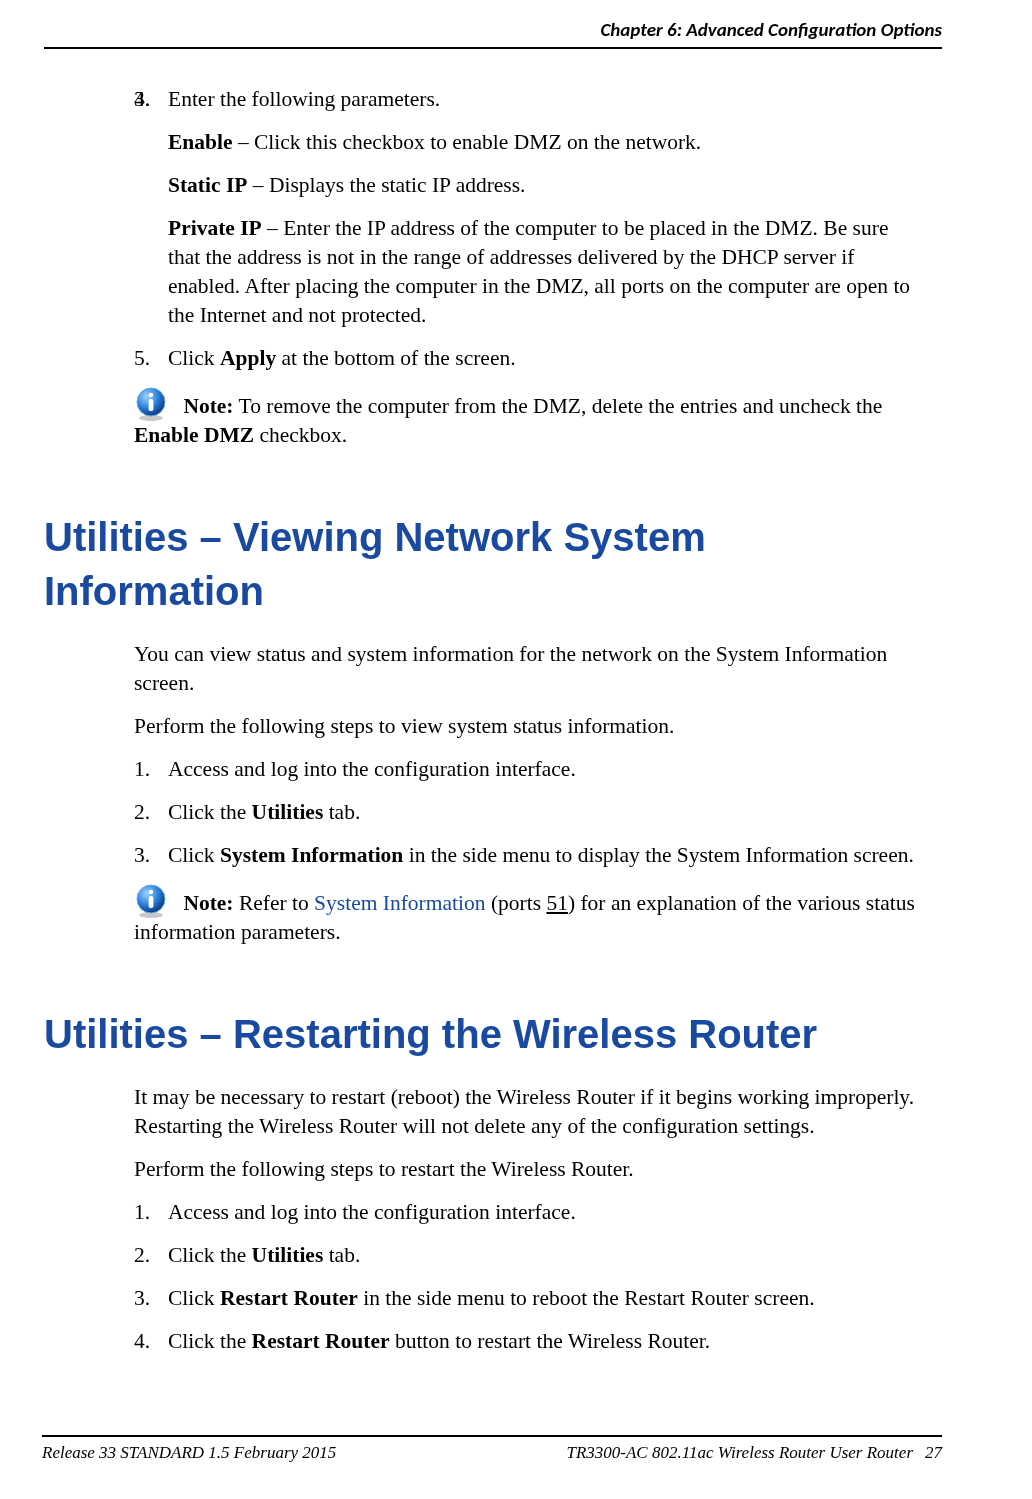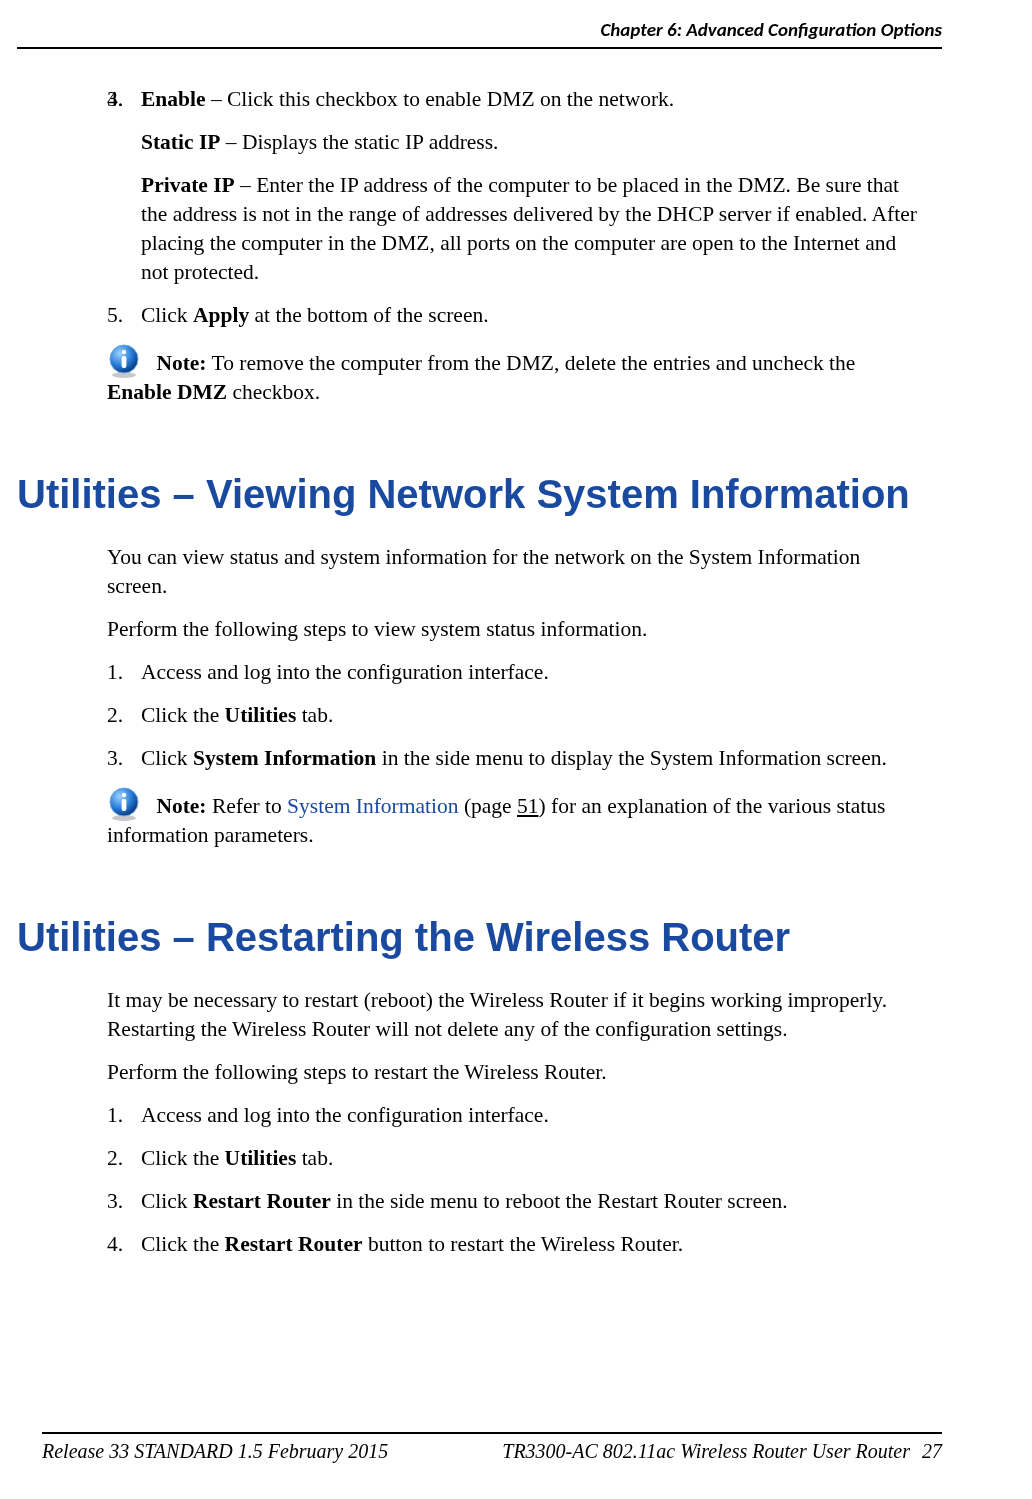--- a/index.html
+++ b/index.html
@@ -8,21 +8,21 @@
     padding: 0;
     background: #fff;
   }
   .page {
     width: 984px;
     height: 1499px;
     position: relative;
     font-family: Georgia, 'Times New Roman', serif;
     color: #000;
     box-sizing: border-box;
-    padding: 18px 42px 0 17px;
+    padding: 18px 42px 0 44px;
   }
   .header-line {
     border-top: 2px solid #000;
     margin-top: 6px;
   }
   .chapter-header {
     font-family: Calibri, 'Segoe UI', Arial, sans-serif;
     font-style: italic;
     font-weight: 700;
     text-align: right;
@@ -89,21 +89,21 @@
   }
   .footer-line {
     border-top: 2px solid #000;
     margin-bottom: 6px;
   }
   .footer-row {
     display: flex;
     justify-content: space-between;
     font-style: italic;
     font-family: Georgia, 'Times New Roman', serif;
-    font-size: 20px;
+    font-size: 17px;
   }
   .footer-right {
     white-space: nowrap;
   }
   .pagenum {
     font-style: italic;
     margin-left: 12px;
   }
   b { font-weight: 700; }
 </style>
@@ -116,20 +116,21 @@
   <div class="header-line"></div>
 
   <div class="content">
 
     <ol class="steps">
       <li>
         <span class="num">3.</span>
       </li>
       <li>
         <span class="num">4.</span>
+        <span>Enter the following parameters.</span>
         <div class="param-block">
           <b>Enable</b><span> – Click this checkbox to enable DMZ on the network.</span>
         </div>
         <div class="param-block">
           <b>Static IP</b><span> – Displays the static IP address.</span>
         </div>
         <div class="param-block">
           <b>Private IP</b><span> – Enter the IP address of the computer to be placed in the DMZ. Be sure that the address is not in the range of addresses delivered by the DHCP server if enabled. After placing the computer in the DMZ, all ports on the computer are open to the Internet and not protected.</span>
         </div>
       </li>
@@ -186,21 +187,21 @@
 
     <div class="note-block">
       <span class="info-icon">
         <svg viewBox="0 0 34 34" width="34" height="34">
           <ellipse cx="17" cy="31" rx="12" ry="3" fill="#c8c8c8"></ellipse>
           <circle cx="17" cy="15" r="14" fill="url(#g1)" stroke="#6aa9e6" stroke-width="1"></circle>
           <circle cx="17" cy="8" r="2.2" fill="#fff"></circle>
           <rect x="14.6" y="12" width="4.8" height="12" rx="2" fill="#fff"></rect>
         </svg>
       </span>
-      <b>Note:</b><span>  Refer to </span><span class="link">System Information</span><span> (page </span><span class="link" style="text-decoration: underline; color:#000000;">51</span><span>) for an explanation of the various status information parameters.</span>
+      <b>Note:</b><span>  Refer to </span><span class="link">System Information</span><span> (ports </span><span class="link" style="text-decoration: underline; color:#000000;">51</span><span>) for an explanation of the various status information parameters.</span>
     </div>
 
     <h2 class="section-heading">Utilities – Restarting the Wireless Router</h2>
 
     <div class="para">It may be necessary to restart (reboot) the Wireless Router if it begins working improperly. Restarting the Wireless Router will not delete any of the configuration settings.</div>
     <div class="para">Perform the following steps to restart the Wireless Router.</div>
 
     <ol class="steps">
       <li>
         <span class="num">1.</span>

